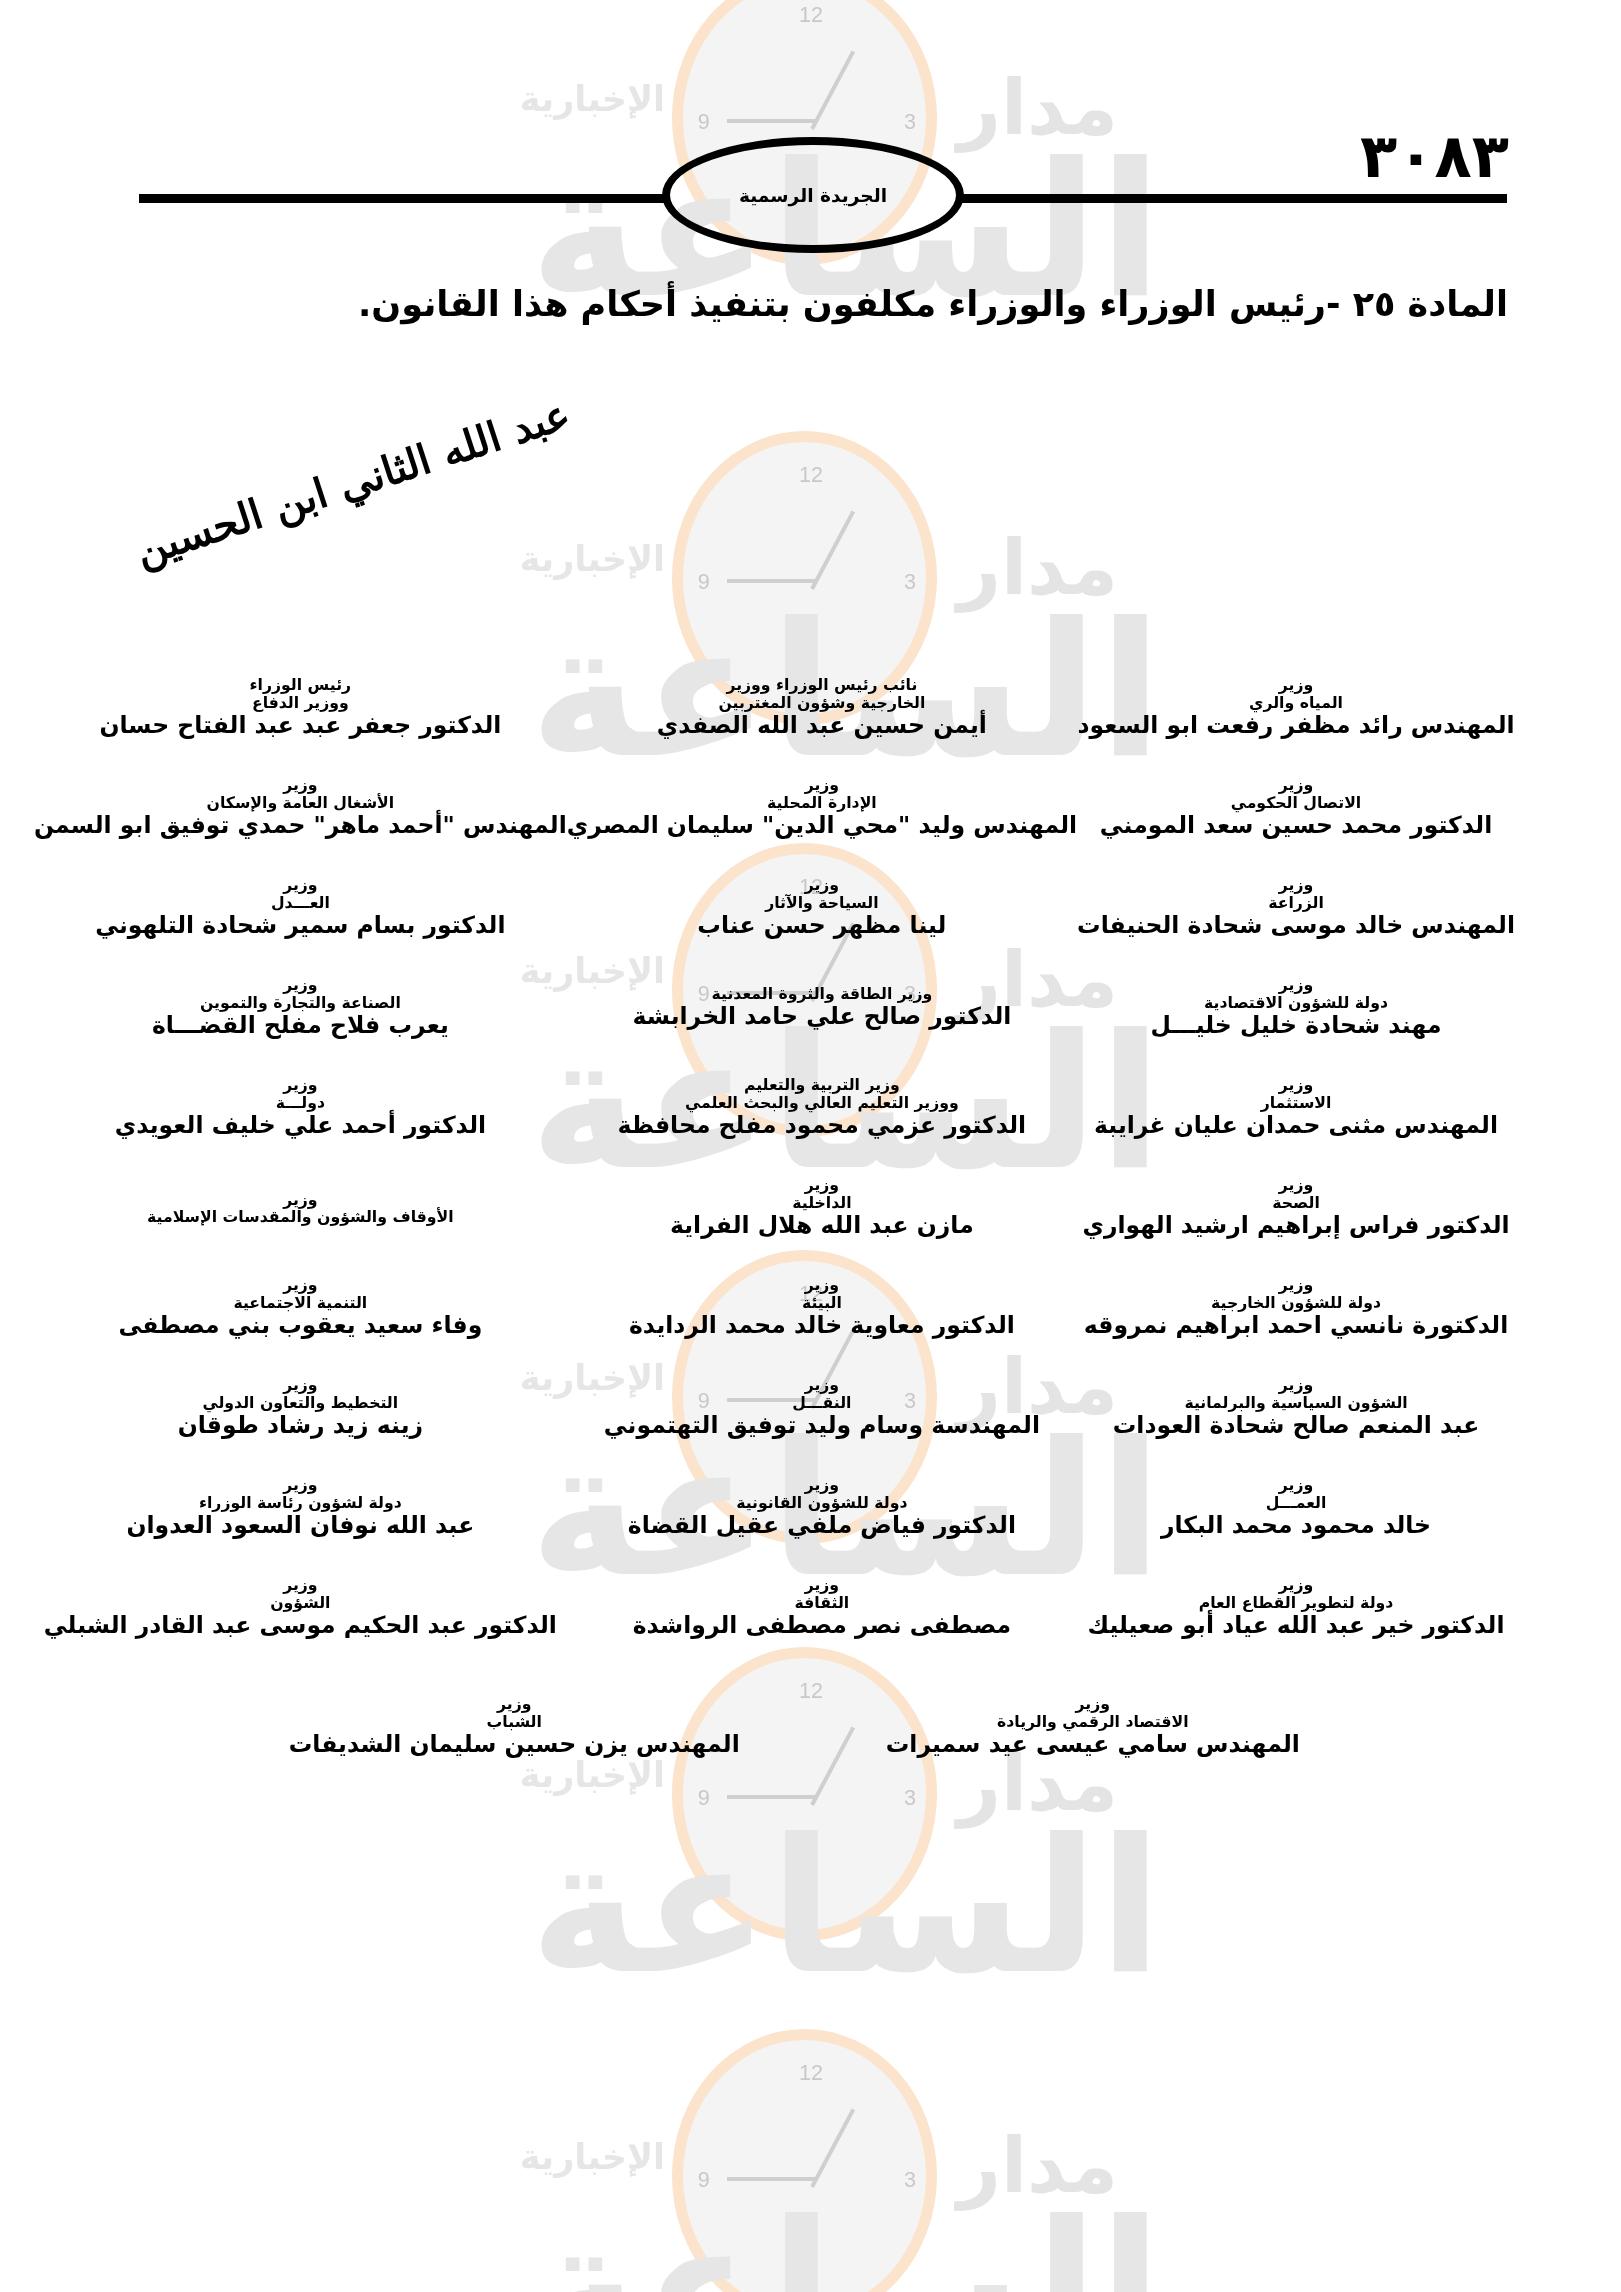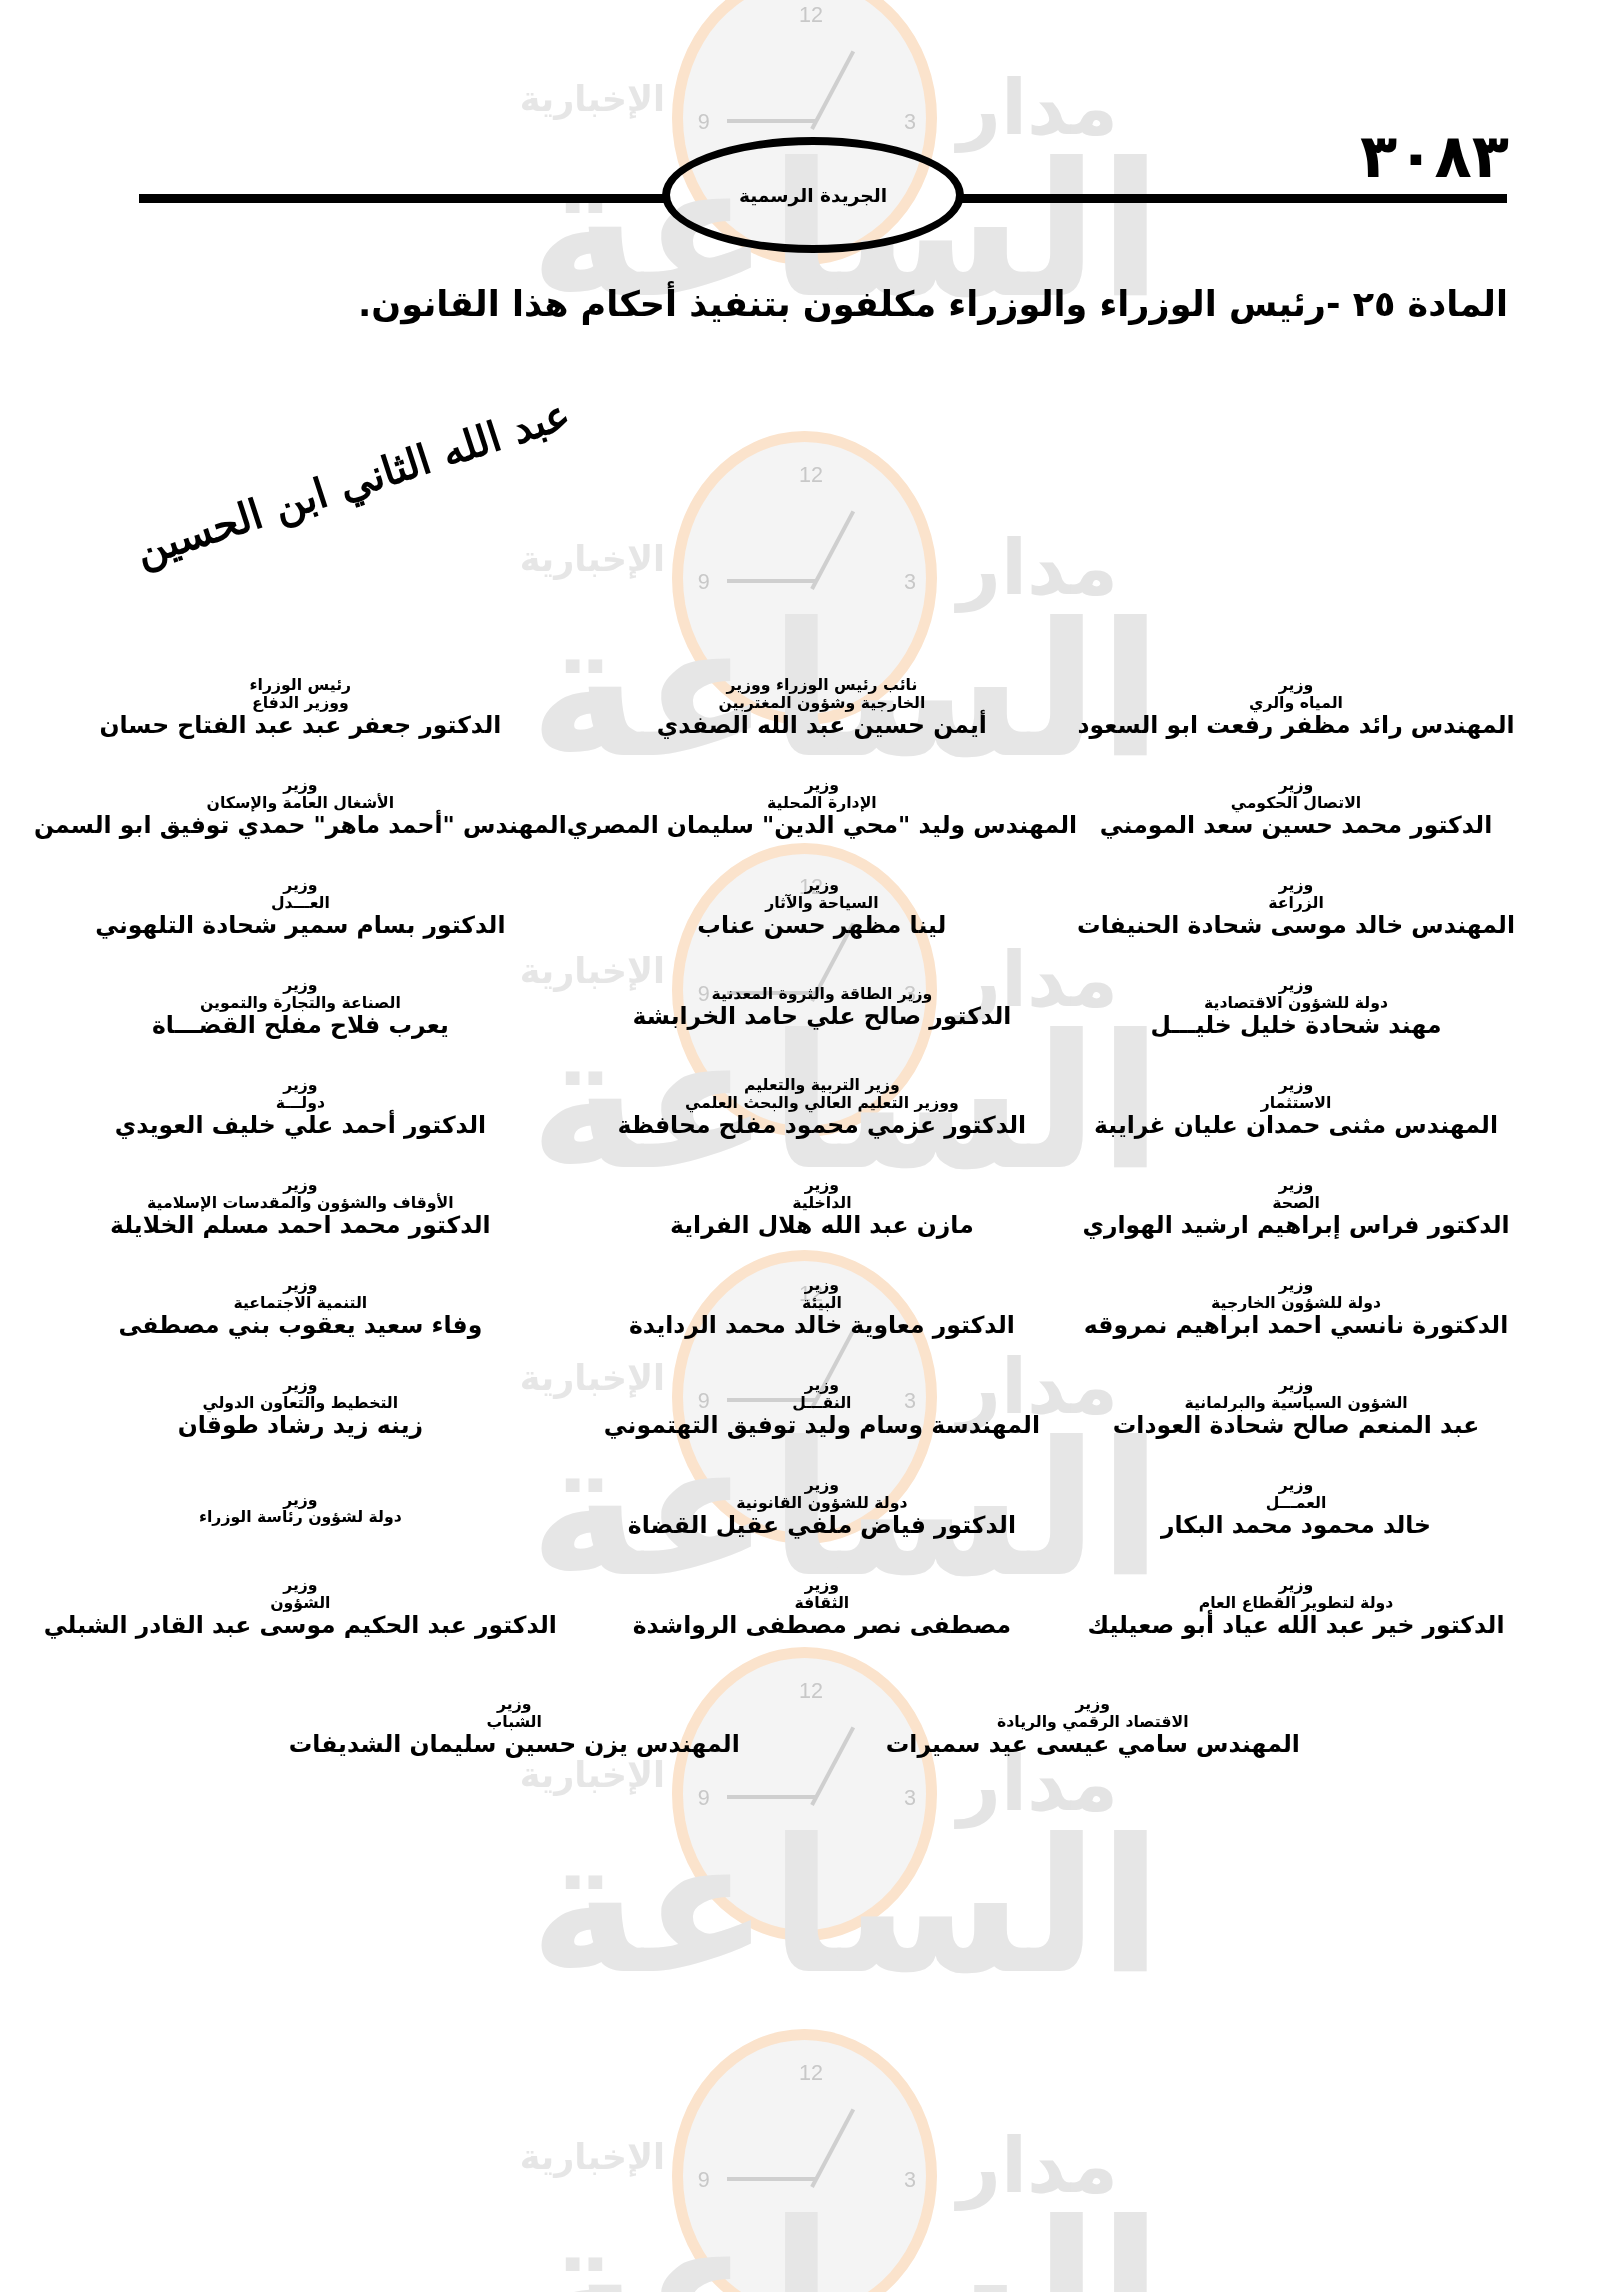--- a/index.html
+++ b/index.html
@@ -213,21 +213,20 @@
       <div class="name">الدكتور فراس إبراهيم ارشيد الهواري</div>
     </div>
   <div class="sig">
       <div class="l1">وزير</div>
       <div class="l2">الداخلية</div>
       <div class="name">مازن عبد الله هلال الفراية</div>
     </div>
   <div class="sig">
       <div class="l1">وزير</div>
       <div class="l2">الأوقاف والشؤون والمقدسات الإسلامية</div>
-      <div class="name">الدكتور محمد احمد مسلم الخلايلة</div>
     </div>
 
   <div class="sig">
       <div class="l1">وزير</div>
       <div class="l2">دولة للشؤون الخارجية</div>
       <div class="name">الدكتورة نانسي احمد ابراهيم نمروقه</div>
     </div>
   <div class="sig">
       <div class="l1">وزير</div>
       <div class="l2">البيئة</div>
@@ -261,20 +260,21 @@
       <div class="name">خالد محمود محمد البكار</div>
     </div>
   <div class="sig">
       <div class="l1">وزير</div>
       <div class="l2">دولة للشؤون القانونية</div>
       <div class="name">الدكتور فياض ملفي عقيل القضاة</div>
     </div>
   <div class="sig">
       <div class="l1">وزير</div>
       <div class="l2">دولة لشؤون رئاسة الوزراء</div>
+      <div class="name">عبد الله نوفان السعود العدوان</div>
     </div>
 
   <div class="sig">
       <div class="l1">وزير</div>
       <div class="l2">دولة لتطوير القطاع العام</div>
       <div class="name">الدكتور خير عبد الله عياد أبو صعيليك</div>
     </div>
   <div class="sig">
       <div class="l1">وزير</div>
       <div class="l2">الثقافة</div>

